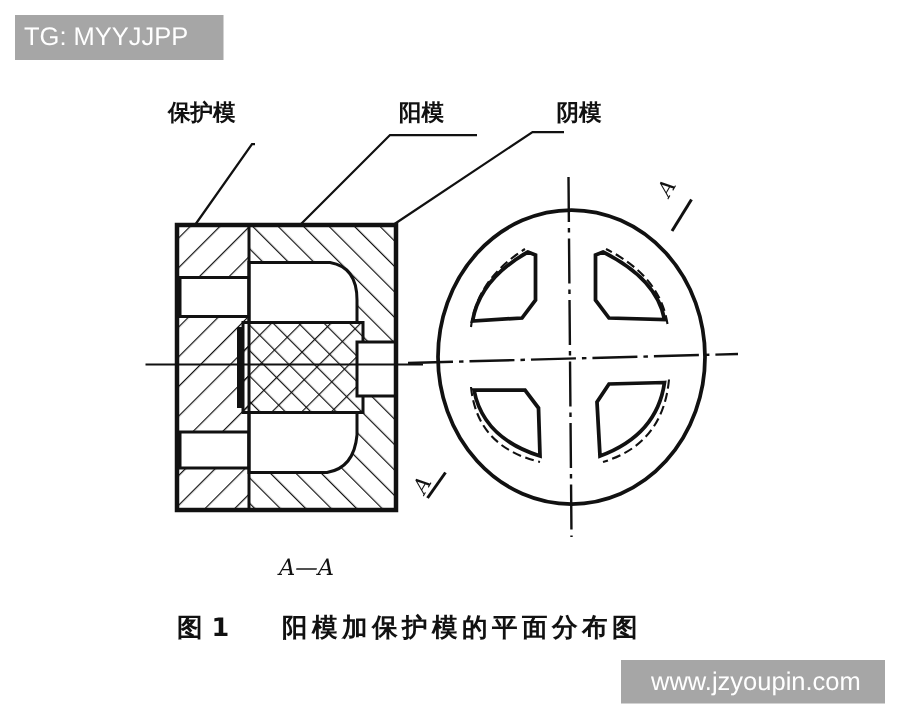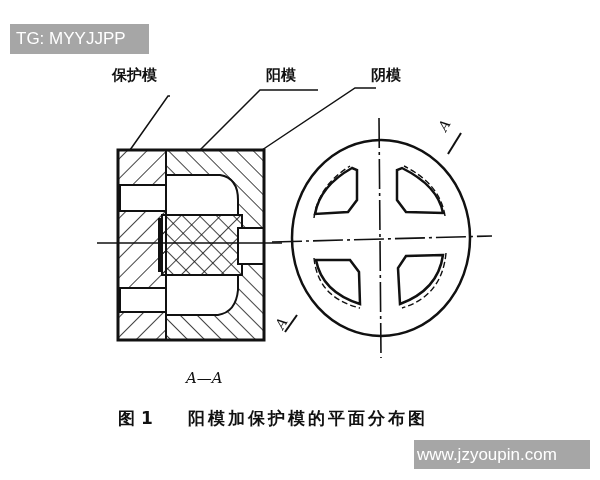--- a/index.html
+++ b/index.html
@@ -1,18 +1,18 @@
 <!DOCTYPE html>
 <html><head>
 <meta charset="utf-8">
 <style>
   html,body{margin:0;padding:0;}
   body{width:600px;height:480px;background:#ffffff;position:relative;overflow:hidden;font-family:"DejaVu Sans",sans-serif;}
-  .wm-top{position:absolute;left:10px;top:24px;width:139px;height:30px;background:#a6a6a6;color:#ffffff;font-family:"Liberation Sans",sans-serif;font-size:17px;line-height:30px;padding-left:6px;box-sizing:border-box;}
-  .wm-bottom{position:absolute;left:414px;top:440px;width:176px;height:29px;background:#a6a6a6;color:#ffffff;font-family:"Liberation Sans",sans-serif;font-size:17px;line-height:29px;padding-left:3px;box-sizing:border-box;}
+  .wm-top{position:absolute;left:10px;top:10px;width:139px;height:30px;background:#a6a6a6;color:#ffffff;font-family:"Liberation Sans",sans-serif;font-size:17px;line-height:30px;padding-left:6px;box-sizing:border-box;}
+  .wm-bottom{position:absolute;left:414px;top:440px;width:176px;height:29px;background:#a6a6a6;color:#ffffff;font-family:"Liberation Sans",sans-serif;font-size:17px;line-height:29px;padding-left:20px;box-sizing:border-box;}
   svg.drawing{position:absolute;left:0;top:0;}
   .lbl{font-family:"DejaVu Sans",sans-serif;font-weight:bold;fill:#111;}
   .ital{font-family:"DejaVu Serif",serif;font-style:italic;fill:#111;}
 </style>
 </head>
 <body>
 
 <div class="wm-top">TG: MYYJJPP</div>
 
 <svg class="drawing" width="600" height="480" viewBox="0 0 600 480">

